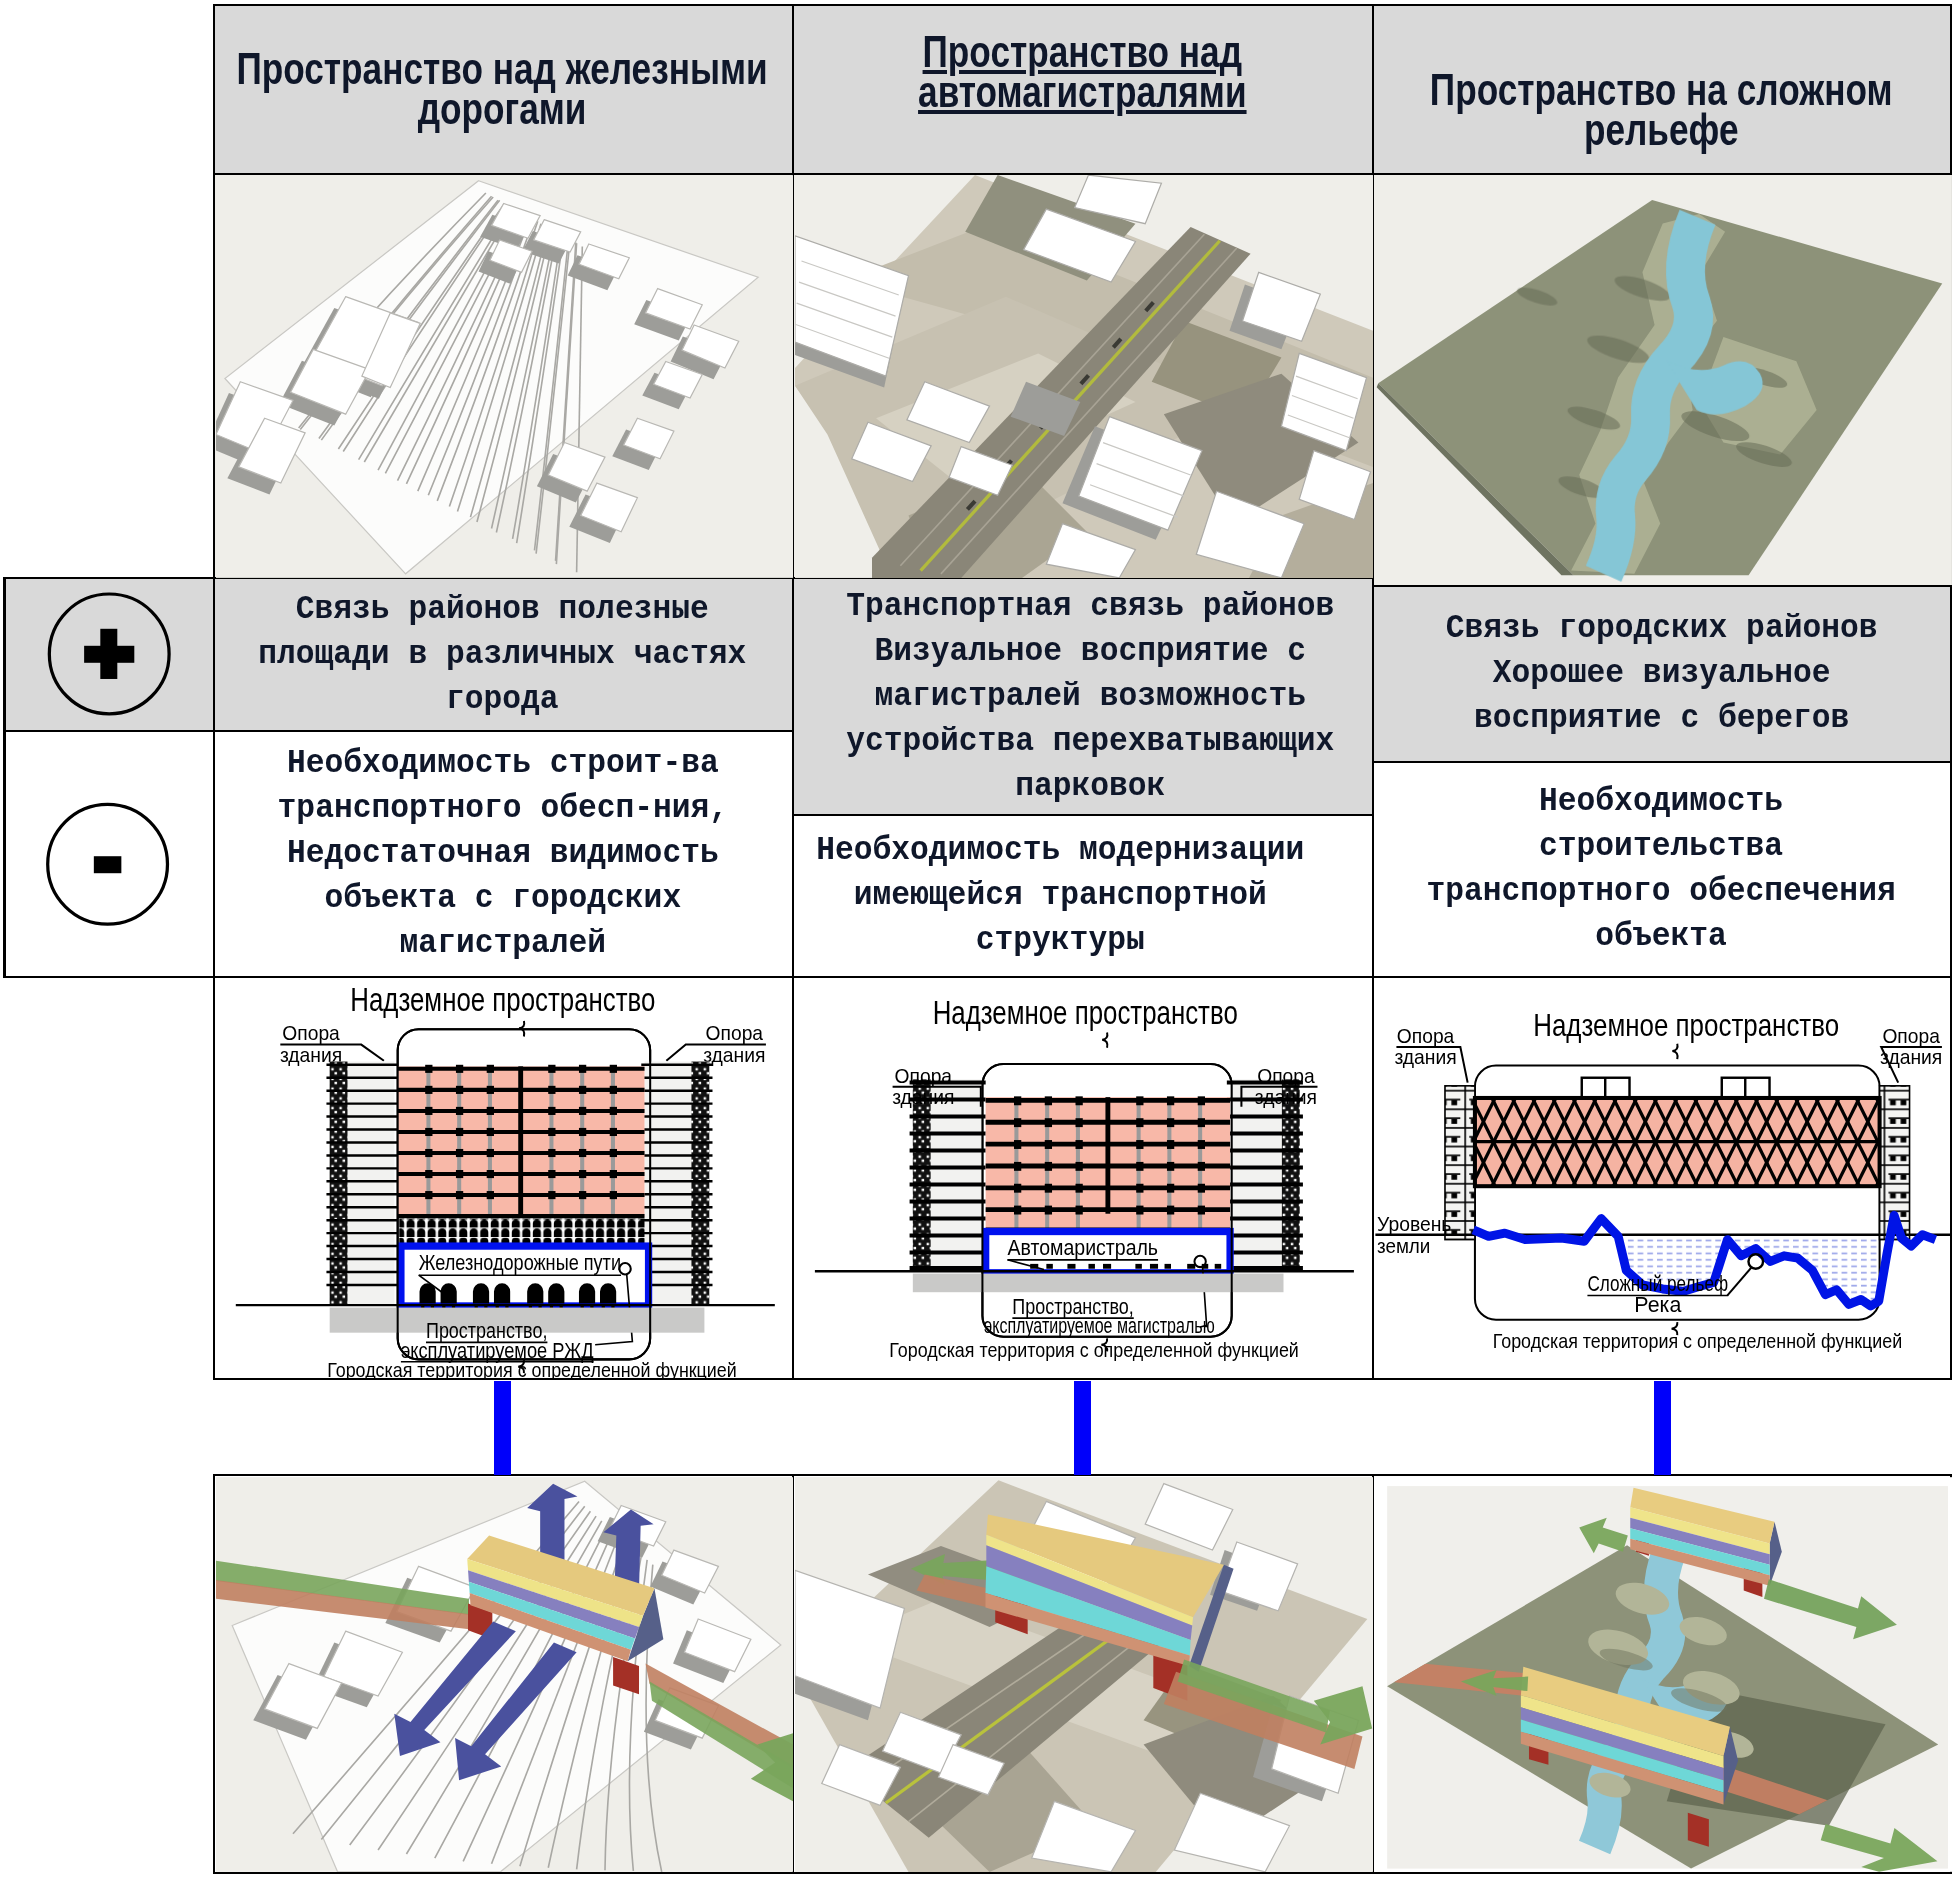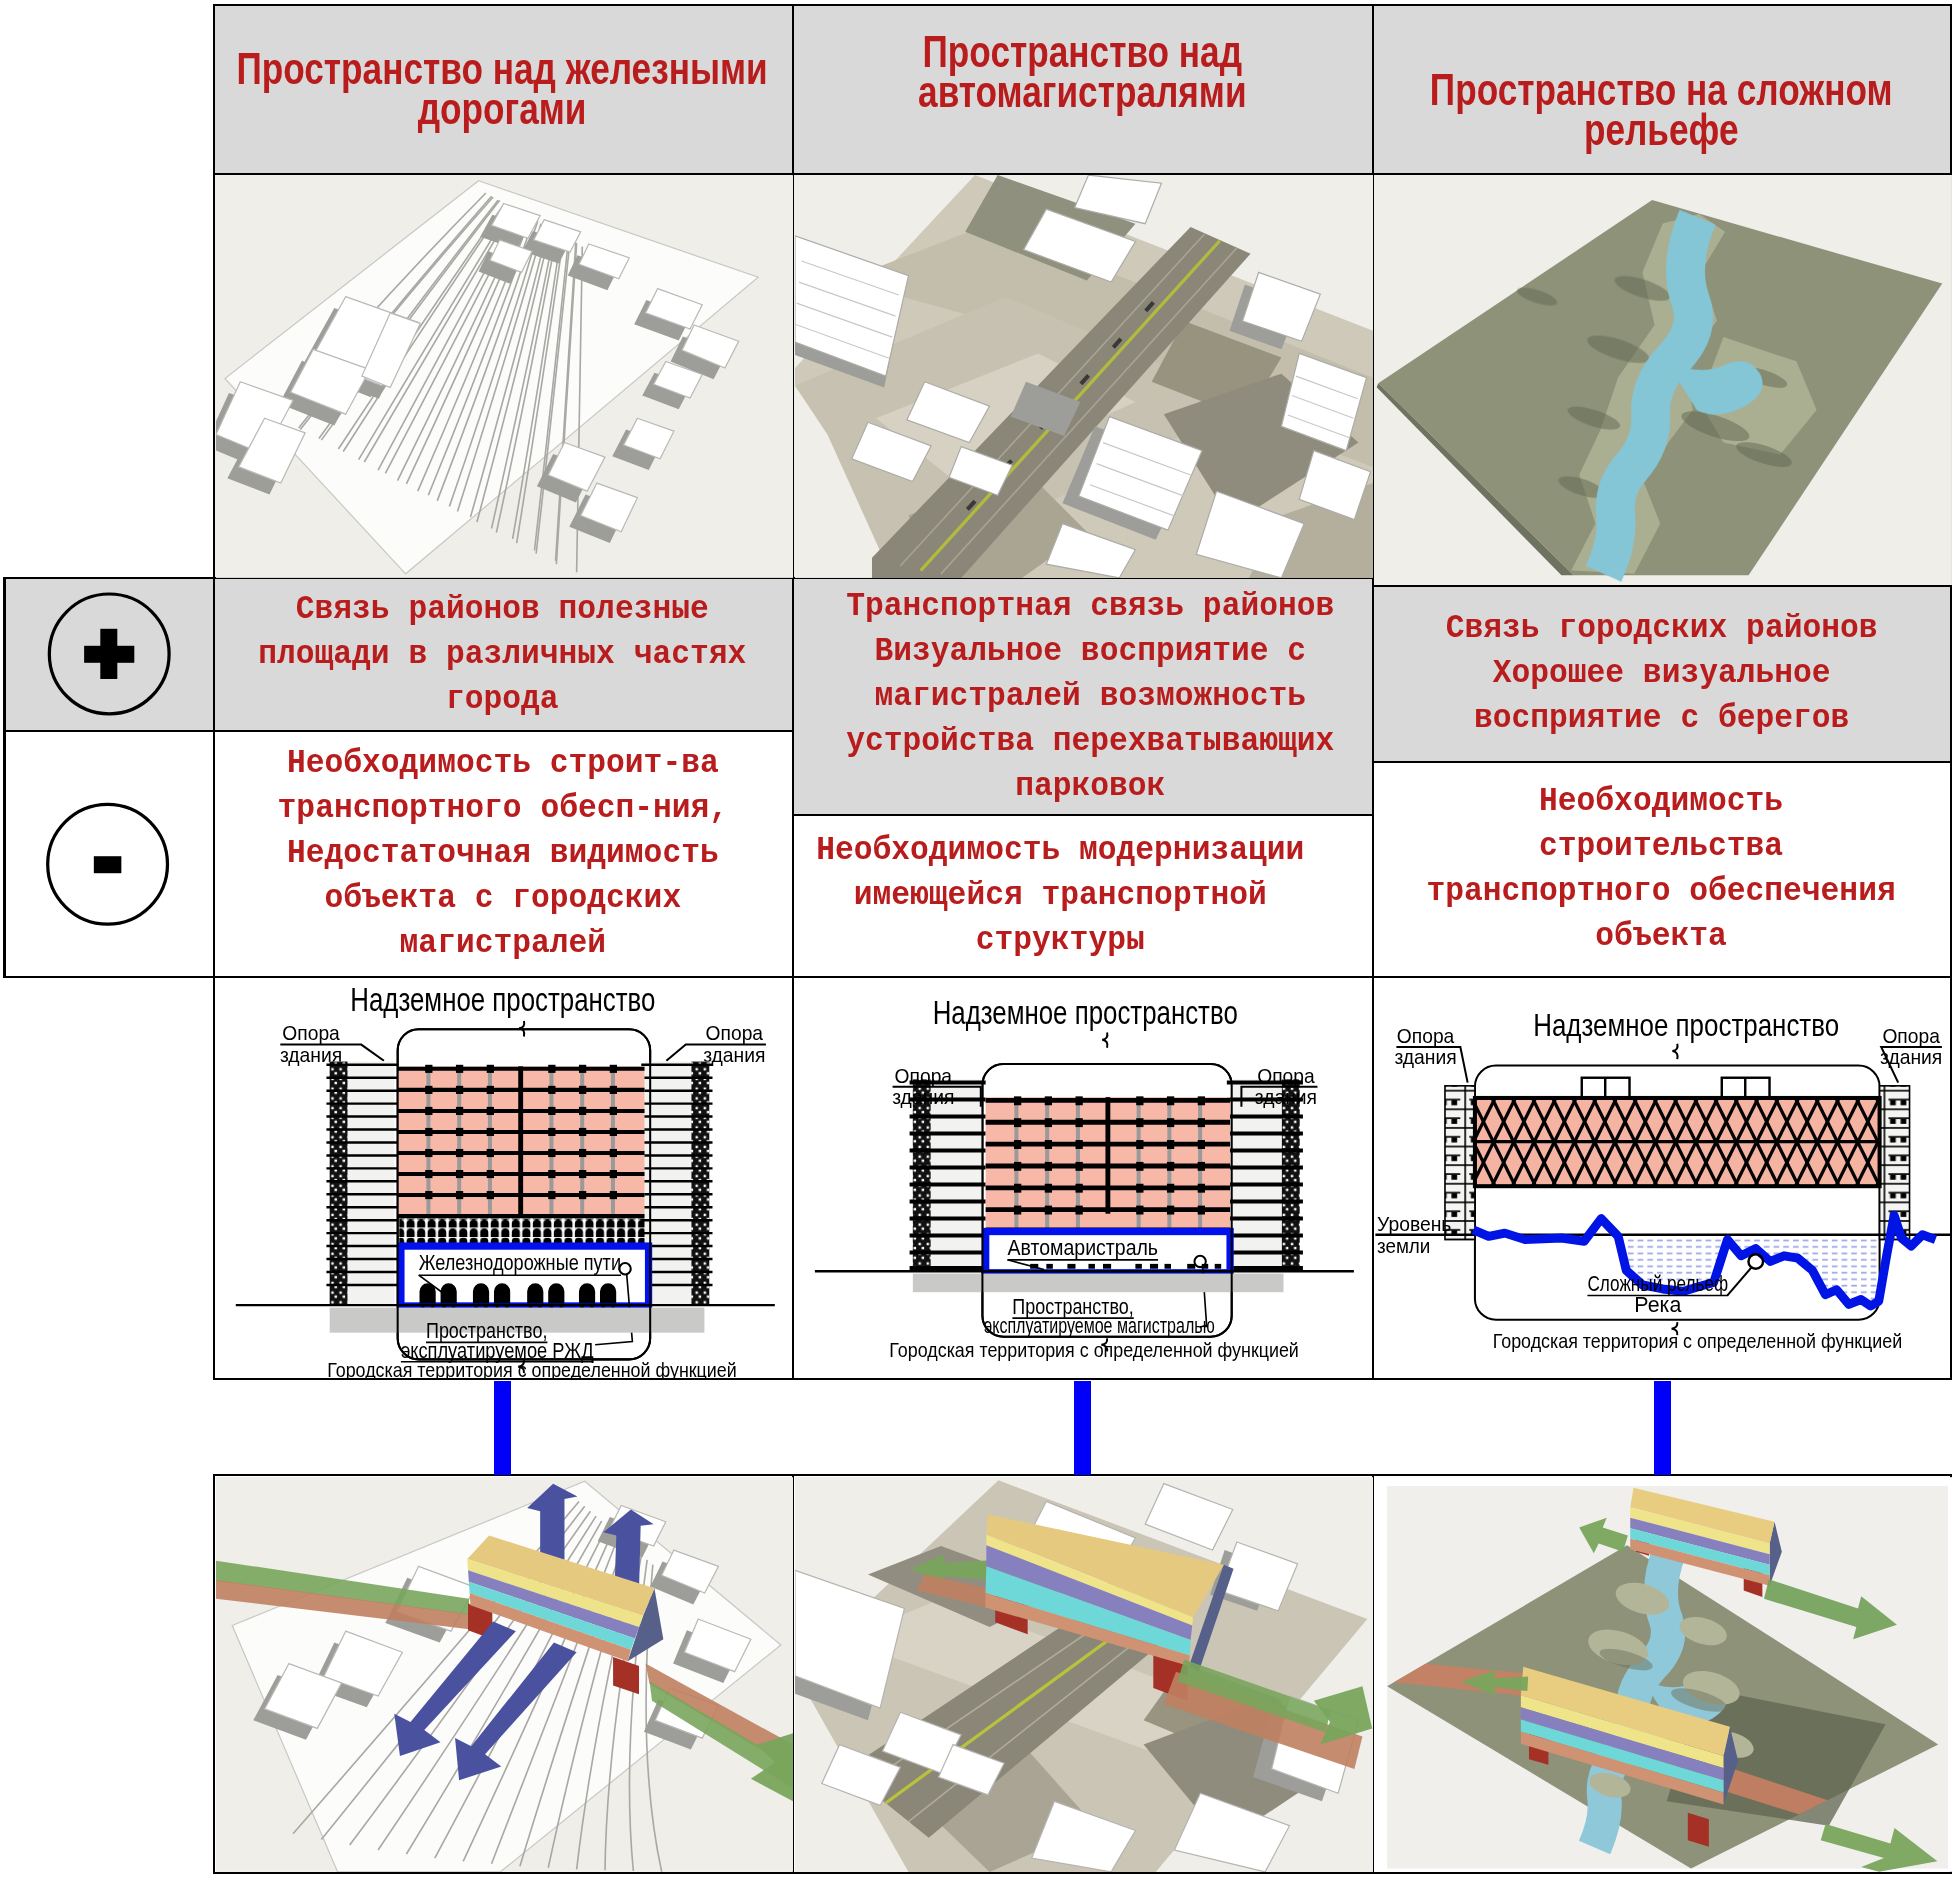--- a/index.html
+++ b/index.html
@@ -1,21 +1,21 @@
 <!DOCTYPE html>
 <html lang="ru" style="font-size:13px"><head>
 <meta charset="utf-8">
 <style>
   html,body{margin:0;padding:0;}
   body{width:1957px;height:1883px;position:relative;background:#ffffff;
        font-family:"Liberation Sans", sans-serif;overflow:hidden;}
   .abs{position:absolute;}
   .ln{position:absolute;background:#000000;}
   .cell{position:absolute;display:flex;align-items:center;justify-content:center;
-        text-align:center;font-weight:bold;color:#b91c1c;}
+        text-align:center;font-weight:bold;color:#0f172a;}
   .hdr{font-size:44px;line-height:40px;}
   .hdr .tx{transform:scaleX(0.80);white-space:nowrap;}
   .pm{font-size:34px;line-height:45px;font-family:Liberation Mono, monospace;}
   .pm .tx{transform:scaleX(0.92);white-space:nowrap;}
   .gray{background:#d9d9d9;}
   svg text{font-family:"Liberation Sans", sans-serif;}
 </style>
 </head>
 <body>
 
@@ -25,21 +25,21 @@
 <div class="abs gray" style="left:213px;top:578px;width:579px;height:152px;"></div>
 <div class="abs gray" style="left:792px;top:578px;width:580px;height:237px;"></div>
 <div class="abs gray" style="left:1372px;top:585px;width:579px;height:176px;"></div>
 <div class="abs" style="left:213px;top:730px;width:579px;height:246px;background:#fff;"></div>
 <div class="abs" style="left:792px;top:814px;width:580px;height:163px;background:#fff;"></div>
 <div class="abs" style="left:1372px;top:761px;width:579px;height:216px;background:#fff;"></div>
 
 <div class="cell hdr" style="left:213px;top:4px;width:579px;height:169px;">
     <div class="tx">Пространство над железными<br>дорогами</div>
   </div>
-<div class="cell hdr" style="left:792px;top:4px;width:580px;height:136px;">
+<div class="cell hdr" style="left:792px;top:4px;width:580px;height:136px;text-decoration:underline;">
     <div class="tx">Пространство над<br>автомагистралями</div>
   </div>
 <div class="cell hdr" style="left:1372px;top:6px;width:579px;height:207px;">
     <div class="tx">Пространство на сложном<br>рельефе</div>
   </div>
 
 <div class="cell pm" style="left:213px;top:578px;width:579px;height:152px;">
     <div class="tx">Связь районов полезные<br>площади в различных частях<br>города</div>
   </div>
 <div class="cell pm" style="left:792px;top:578px;width:580px;height:237px;padding-left:8px;">

